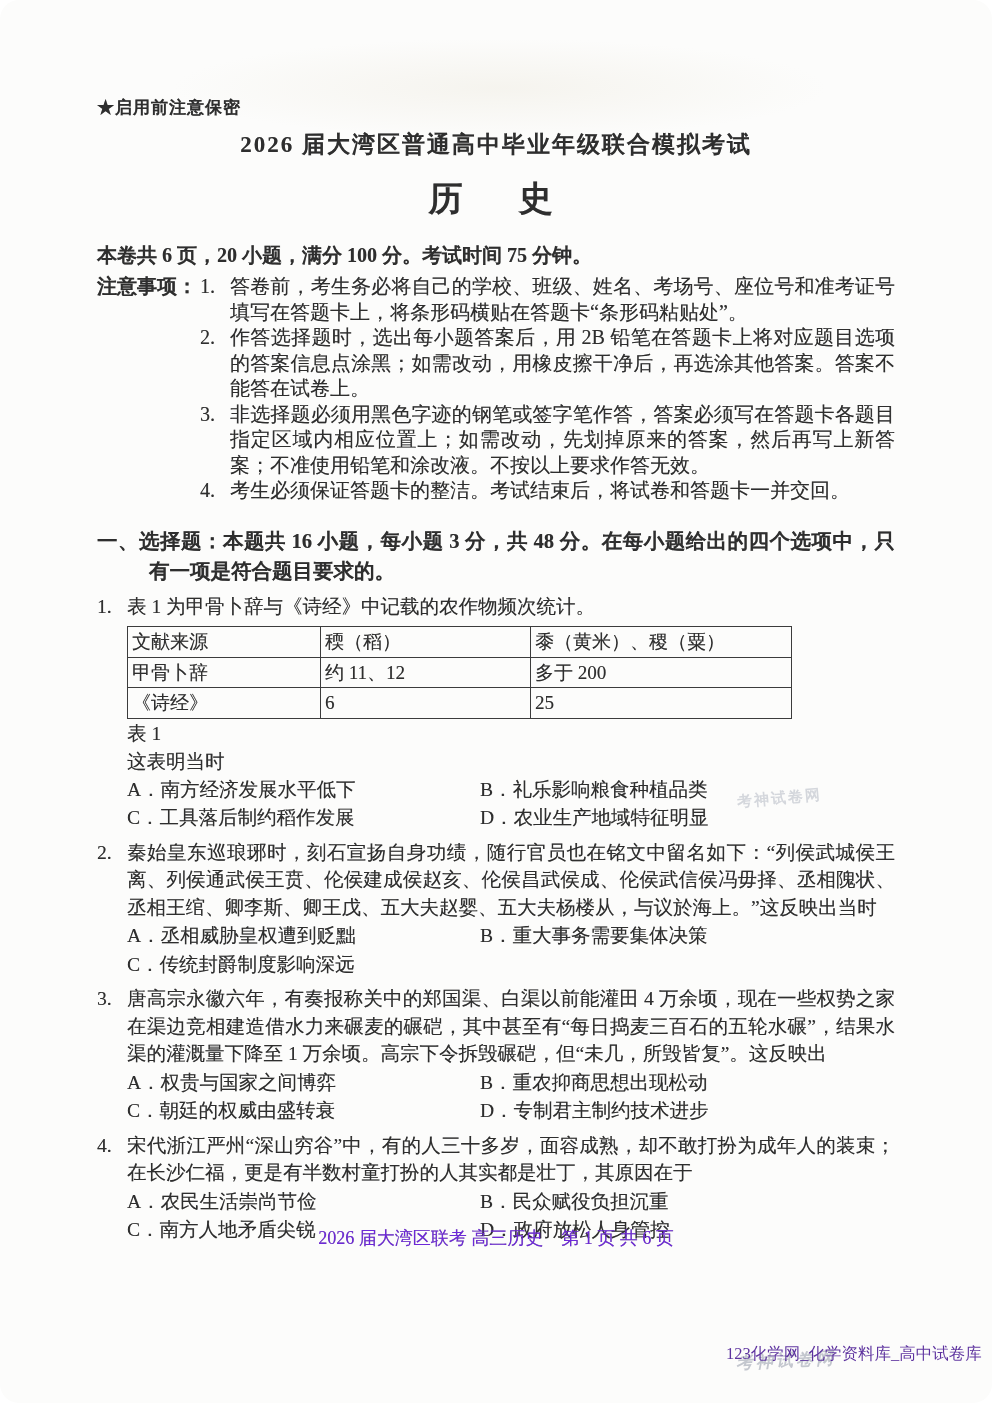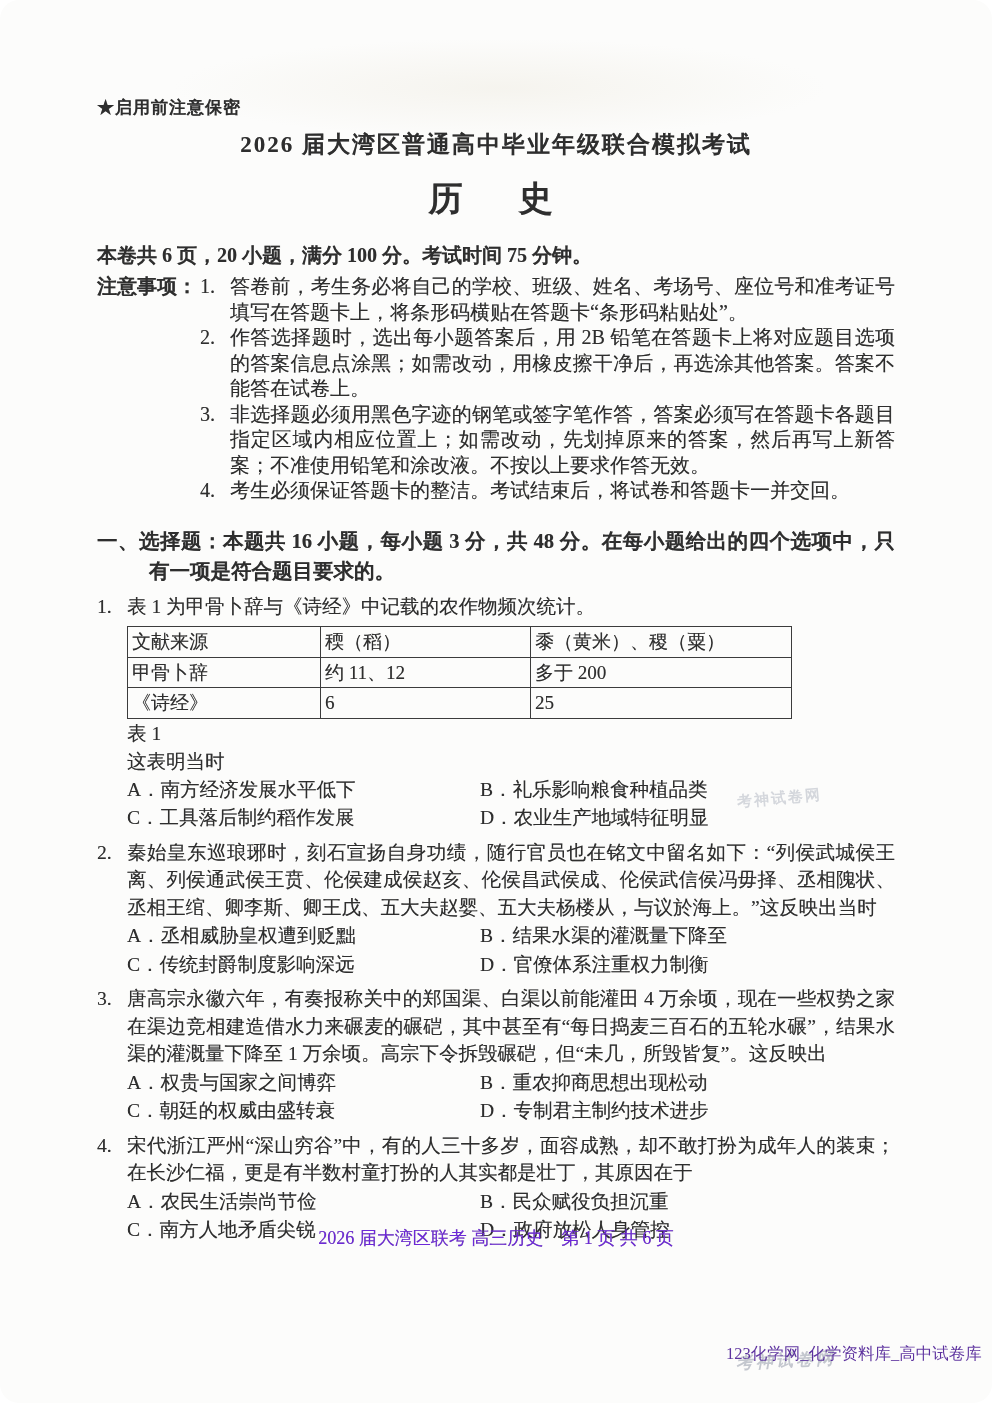--- a/index.html
+++ b/index.html
@@ -146,25 +146,24 @@
       </div>
     </div>
 
     <div class="question">
       <div class="q-head">
         <span class="q-num">2.</span>
         <span class="q-stem">秦始皇东巡琅琊时，刻石宣扬自身功绩，随行官员也在铭文中留名如下：“列侯武城侯王离、列侯通武侯王贲、伦侯建成侯赵亥、伦侯昌武侯成、伦侯武信侯冯毋择、丞相隗状、丞相王绾、卿李斯、卿王戊、五大夫赵婴、五大夫杨楼从，与议於海上。”这反映出当时</span>
       </div>
       <div class="options">
         <span class="opt-left">A．丞相威胁皇权遭到贬黜</span>
-        <span class="opt-right">B．结果水渠的灌溉量下降至</span>
+        <span class="opt-right">B．重大事务需要集体决策</span>
       </div>
       <div class="options">
         <span class="opt-left">C．传统封爵制度影响深远</span>
-        <span class="opt-right">D．官僚体系注重权力制衡</span>
       </div>
     </div>
 
     <div class="question">
       <div class="q-head">
         <span class="q-num">3.</span>
         <span class="q-stem">唐高宗永徽六年，有奏报称关中的郑国渠、白渠以前能灌田 4 万余顷，现在一些权势之家在渠边竞相建造借水力来碾麦的碾硙，其中甚至有“每日捣麦三百石的五轮水碾”，结果水渠的灌溉量下降至 1 万余顷。高宗下令拆毁碾硙，但“未几，所毁皆复”。这反映出</span>
       </div>
       <div class="options">
         <span class="opt-left">A．权贵与国家之间博弈</span>

